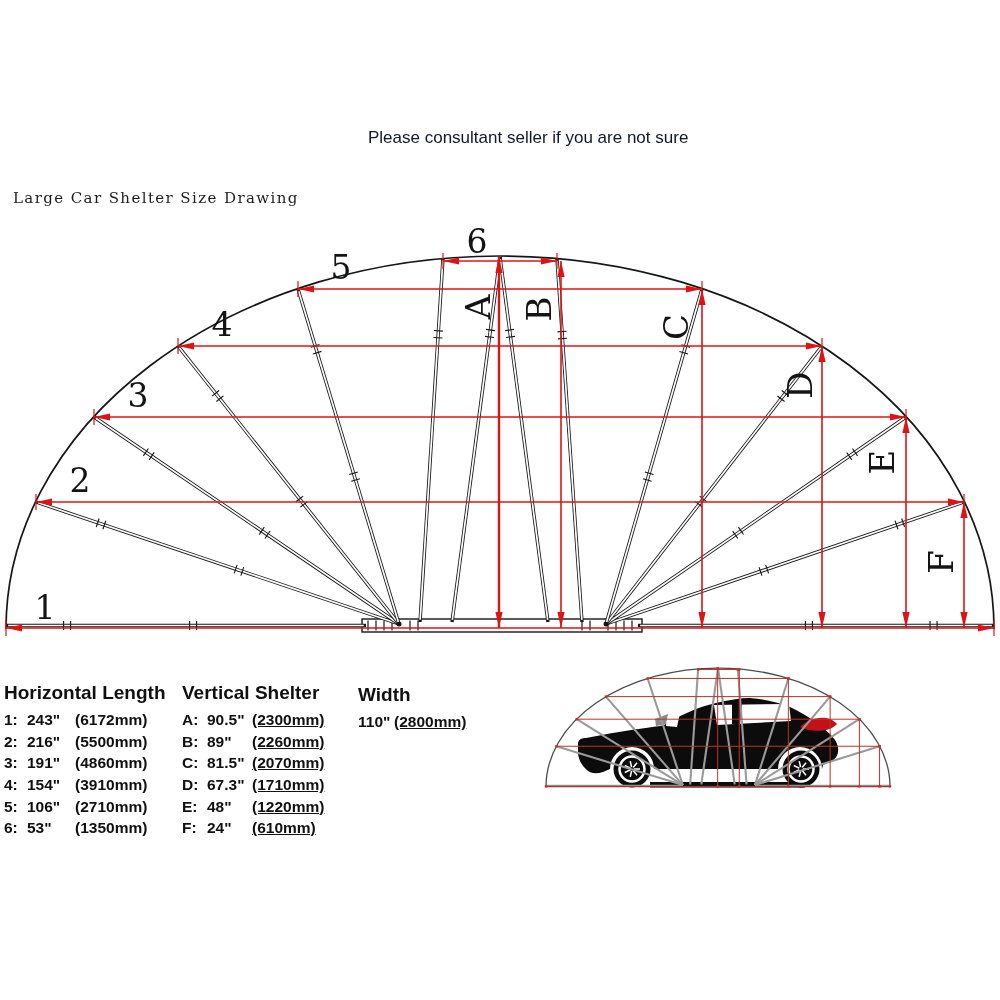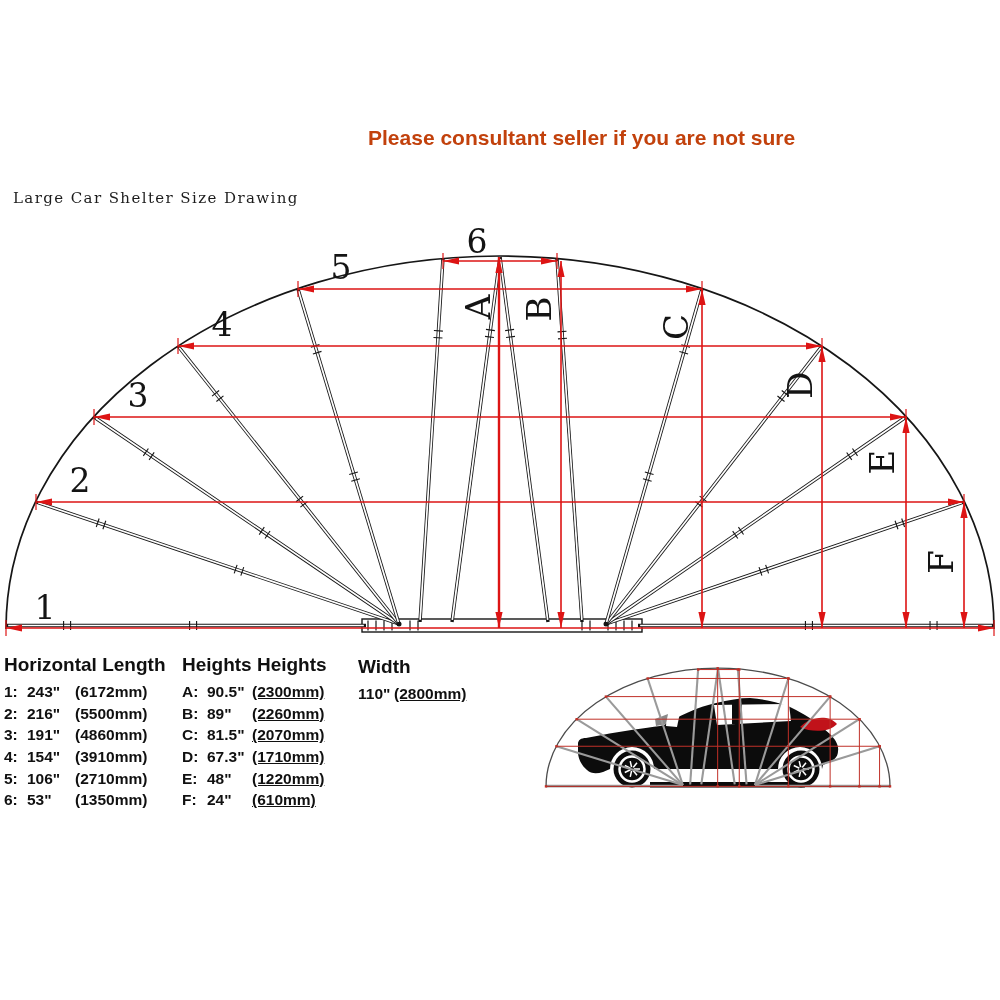--- a/index.html
+++ b/index.html
@@ -1,23 +1,23 @@
 <!DOCTYPE html>
 <html><head>
 <meta charset="utf-8">
 <style>
   html,body{margin:0;padding:0;background:#fff;}
   .stage{position:relative;width:1000px;height:1000px;background:#fff;overflow:hidden;
          font-family:"Liberation Sans",sans-serif;color:#111;}
   #diagram-svg{position:absolute;left:0;top:0;}
   .drawing-title{position:absolute;left:13px;top:189px;font-family:"DejaVu Serif",serif;
                  font-size:15px;letter-spacing:1.4px;color:#1c1c1c;white-space:nowrap;}
-  .notice{position:absolute;left:368px;top:122px;font-weight:700;font-size:21px;
-          line-height:32px;color:#c2410c;white-space:nowrap;}
-  .spec{position:absolute;font-weight:700;color:#101010;}
+  .notice{position:absolute;left:368px;top:122px;font-weight:400;font-size:17px;
+          line-height:32px;color:#0f172a;white-space:nowrap;}
+  .spec{position:absolute;font-weight:700;color:#101010;margin-top:28px;}
   .spec-title{font-size:19px;line-height:21px;margin-bottom:8px;white-space:nowrap;}
   .spec-row{position:relative;height:21.7px;font-size:15.5px;}
   .spec-row span{position:absolute;white-space:nowrap;}
   .c-label{left:0;}
   .horiz .c-in{left:23px;}  .horiz .c-mm{left:71px;}
   .vert  .c-in{left:25px;}  .vert  .c-mm{left:70px;text-decoration:underline;}
   .horiz{left:4px;top:654px;width:175px;}
   .vert{left:182px;top:654px;width:175px;}
   .widthb{left:358px;top:656px;}
   .width-val{position:relative;height:22px;font-size:15.5px;margin-top:6px;}
@@ -307,21 +307,21 @@
         <span class="c-mm">(2710mm)</span>
       </div>
     <div class="spec-row">
         <span class="c-label">6:</span>
         <span class="c-in">53"</span>
         <span class="c-mm">(1350mm)</span>
       </div>
   </div>
 
   <div class="spec vert">
-    <div class="spec-title">Heights Heights</div>
+    <div class="spec-title">Vertical Shelter</div>
     <div class="spec-row">
         <span class="c-label">A:</span>
         <span class="c-in">90.5"</span>
         <span class="c-mm">(2300mm)</span>
       </div>
     <div class="spec-row">
         <span class="c-label">B:</span>
         <span class="c-in">89"</span>
         <span class="c-mm">(2260mm)</span>
       </div>

